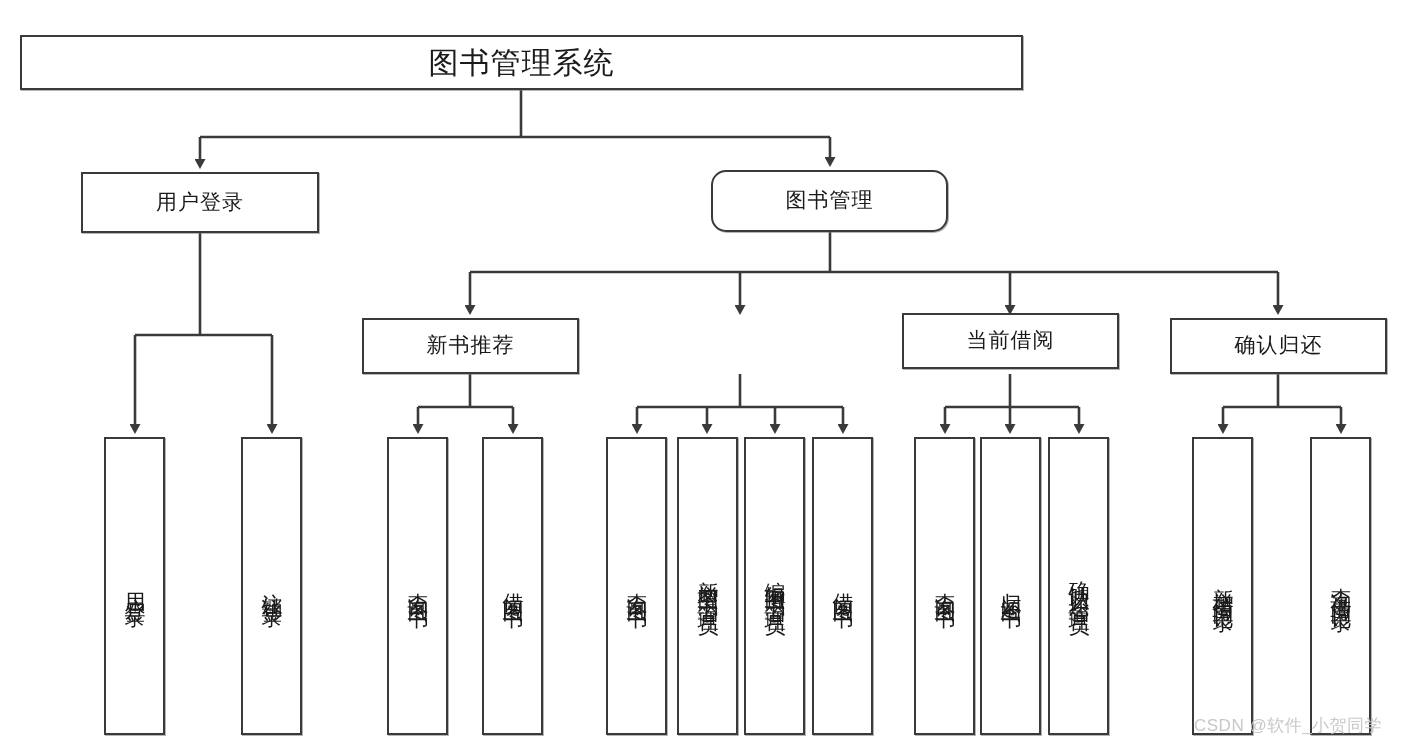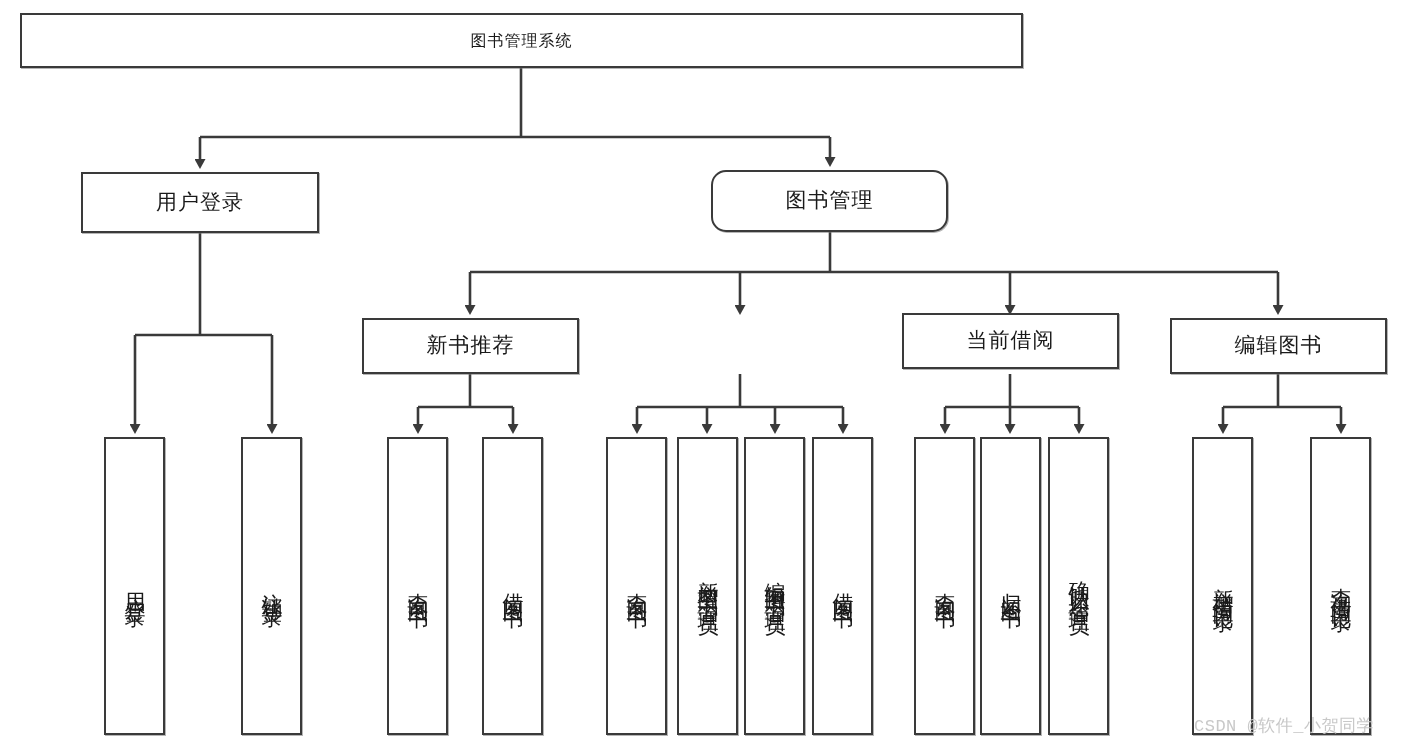--- a/index.html
+++ b/index.html
@@ -37,21 +37,22 @@
     color: #1a1a1a;
     box-shadow: 1px 1px 0 rgba(120,120,120,0.55);
   }
   .node.horiz {
     font-size: 21px;
     letter-spacing: 1px;
     line-height: 1.1;
     white-space: nowrap;
   }
   .node.root {
-    font-size: 16px;
+    font-size: 30px;
+    margin-top: 22px;
   }
   .node.leaf {
     font-size: 21px;
     padding: 4px 0;
   }
   .node.leaf .vtext {
     writing-mode: vertical-rl;
     text-orientation: upright;
     letter-spacing: 5px;
     line-height: 1;
@@ -60,21 +61,21 @@
     text-align: center;
   }
   .watermark {
     position: absolute;
     left: 1194px;
     top: 714px;
     font-size: 17px;
     color: #c8c8c8;
     white-space: nowrap;
     letter-spacing: 0.5px;
-    font-family: Liberation Mono, monospace;
+    font-family: Liberation Sans, sans-serif;
     text-align: right;
   }
 </style>
 </head>
 <body>
 
 <div id="canvas">
 
   <svg class="wires" viewBox="0 0 1405 747" xmlns="http://www.w3.org/2000/svg">
     <defs>
@@ -138,21 +139,21 @@
     <span>图书管理</span>
   </div>
 
   <div class="node horiz" style="left:362px; top:318px; width:217px; height:56px;align-items:center;">
     <span>新书推荐</span>
   </div>
   <div class="node horiz" style="left:902px; top:313px; width:217px; height:56px;">
     <span>当前借阅</span>
   </div>
   <div class="node horiz" style="left:1170px; top:318px; width:217px; height:56px;">
-    <span>编辑图书</span>
+    <span>确认归还</span>
   </div>
 
   <div class="node leaf" style="left:104px; top:437px; width:61px; height:298px;">
     <span class="vtext">用户登录</span>
   </div>
   <div class="node leaf" style="left:241px; top:437px; width:61px; height:298px;">
     <span class="vtext">注销登录</span>
   </div>
 
   <div class="node leaf" style="left:387px; top:437px; width:61px; height:298px;">

